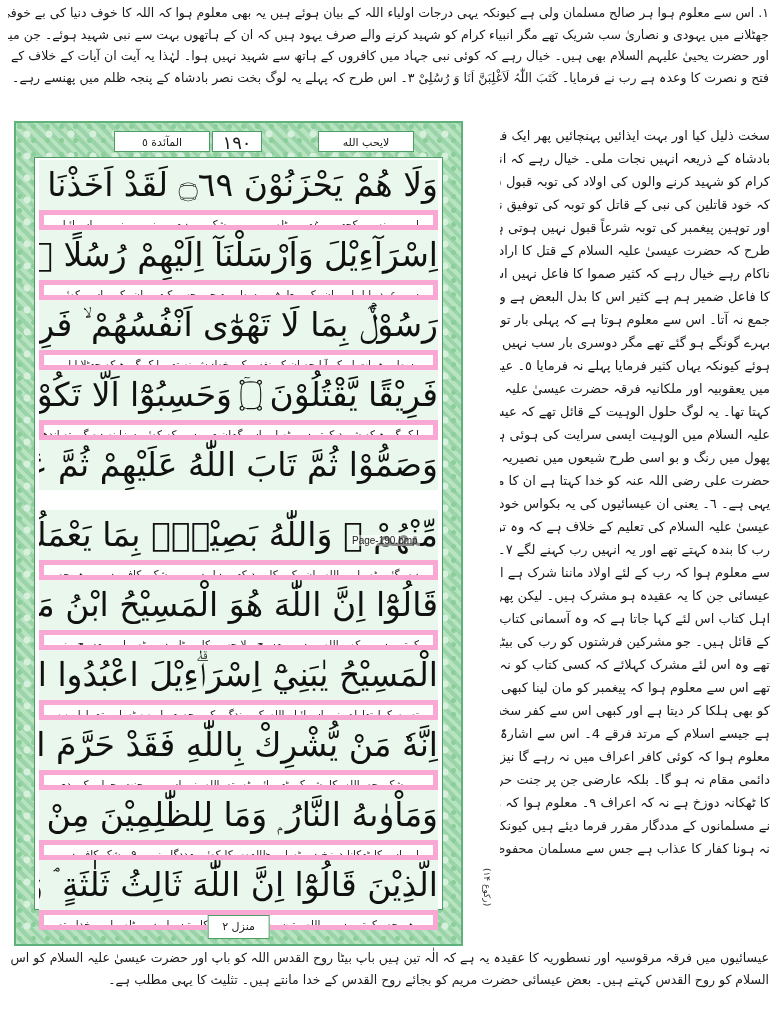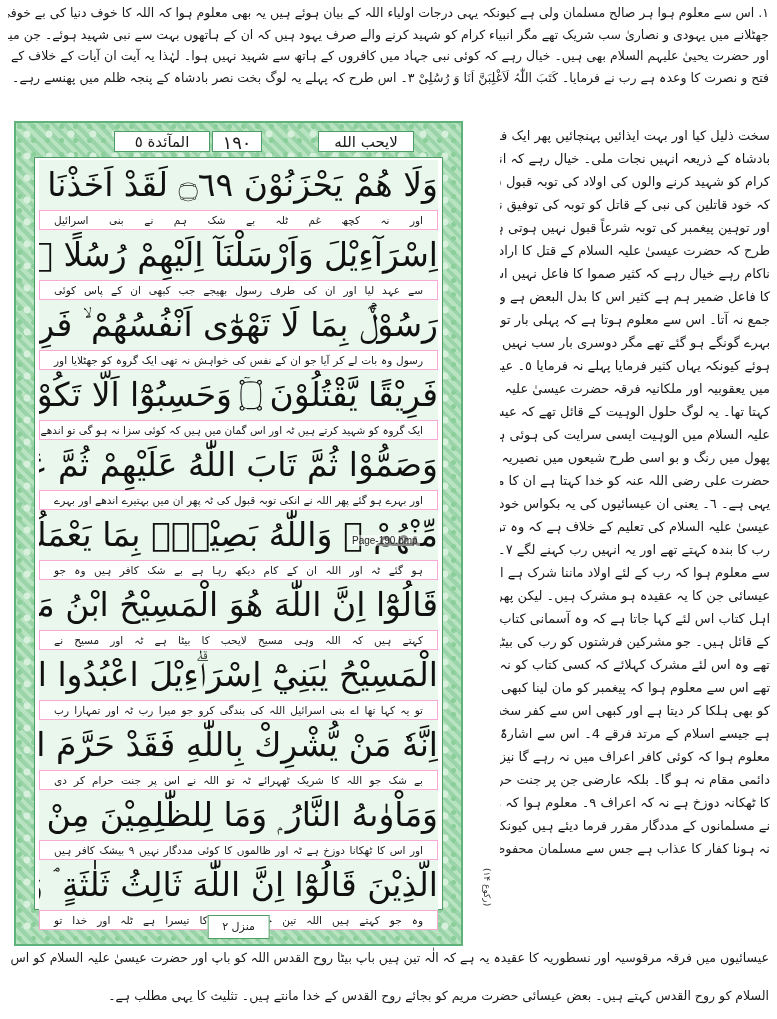--- a/index.html
+++ b/index.html
@@ -21,37 +21,37 @@
       radial-gradient(circle at 50% 50%, #d7f0dc 0 3px, transparent 4px),
       radial-gradient(circle at 25% 25%, #8acf9a 0 2px, transparent 3px),
       repeating-linear-gradient(45deg, #b8e3c1 0 4px, #9bd4a8 4px 8px);
     background-size: 22px 22px, 14px 14px, auto;
   }
   .header-row {
     position: absolute; left: 0; top: 4px; width: 100%; height: 24px;
   }
   .hbox {
     position: absolute; top: 4px; height: 21px; background: #fff; border: 1px solid #4f9d66;
-    font-size: 15px; line-height: 21px; text-align: center; box-sizing: border-box;
+    font-size: 11px; line-height: 21px; text-align: center; box-sizing: border-box;
   }
   .hbox.page-num { font-size: 18px; font-weight: normal; letter-spacing: 1px; }
   .inner {
     position: absolute; left: 18px; top: 34px; right: 18px; bottom: 34px;
     background: #fff; border: 1px solid #4f9d66; box-sizing: border-box;
   }
   .verse-block { position: absolute; left: 4px; right: 4px; }
   .ar {
     direction: rtl; font-family: "DejaVu Serif", serif; font-size: 33px; line-height: 50px;
     text-align: center; white-space: nowrap; overflow: hidden; color: #111;
     background: #eaf7ed;
   }
   .tr {
     direction: rtl; font-size: 10.5px; line-height: 19px; height: 20px; text-align: justify;
     text-align-last: justify; white-space: nowrap; overflow: hidden; padding: 0 14px;
-    background: #fff; border: 1px solid #f9a8d4; box-sizing: border-box;
+    background: #fff; border: 5px solid #f9a8d4; box-sizing: border-box;
   }
   .manzil {
     position: absolute; left: 50%; transform: translateX(-50%); bottom: 5px;
     background: #fff; border: 1px solid #4f9d66; height: 22px; line-height: 22px;
     padding: 0 14px; font-size: 11px;
   }
   .watermark {
     position: absolute; left: 350px; top: 503px; font-size: 10px; font-family: "Liberation Sans", sans-serif;
     color: #222; background: rgba(255,255,255,0.5); padding: 0 2px; margin-top: 32px;
   }
@@ -62,21 +62,21 @@
   .side-notes div { white-space: nowrap; overflow: hidden; }
   .rukoo {
     position: absolute; left: 476px; top: 836px; width: 16px; height: 70px;
     writing-mode: vertical-rl; font-size: 9px; color: #333;
   }
   .bottom-notes {
     position: absolute; left: 0; top: 947px; width: 777px; padding: 0 8px; box-sizing: border-box;
     font-size: 12.5px; line-height: 22px; text-align: justify;
   }
   .bottom-notes div { white-space: nowrap; overflow: hidden; }
-  .bottom-notes div.last { text-align: right; margin-top: 16px; }
+  .bottom-notes div.last { text-align: right; }
 </style>
 </head>
 <body>
 
 <div class="top-notes urdu">
   <div>١. اس سے معلوم ہوا ہر صالح مسلمان ولی ہے کیونکہ یہی درجات اولیاء اللہ کے بیان ہوئے ہیں یہ بھی معلوم ہوا کہ اللہ کا خوف دنیا کی بے خوفی کا ذریعہ ہے ٢.</div>
   <div>جھٹلانے میں یہودی و نصاریٰ سب شریک تھے مگر انبیاء کرام کو شہید کرنے والے صرف یہود ہیں کہ ان کے ہاتھوں بہت سے نبی شہید ہوئے۔ جن میں حضرت زکریا</div>
   <div>اور حضرت یحییٰ علیہم السلام بھی ہیں۔ خیال رہے کہ کوئی نبی جہاد میں کافروں کے ہاتھ سے شہید نہیں ہوا۔ لہٰذا یہ آیت ان آیات کے خلاف کے نہیں جن میں انبیاء کی</div>
   <div>فتح و نصرت کا وعدہ ہے رب نے فرمایا۔ کَتَبَ اللّٰہُ لَاَغْلِبَنَّ اَنَا وَ رُسُلِیْ ٣۔ اس طرح کہ پہلے یہ لوگ بخت نصر بادشاہ کے پنجہ ظلم میں پھنسے رہے۔ جس نے بنی اسرائیل کو</div>
 </div>
@@ -100,21 +100,20 @@
     <div class="verse-block" style="top:142px;">
       <div class="ar">رَسُوْلٌۢ بِمَا لَا تَهْوٰٓى اَنْفُسُهُمْ ۙ فَرِيْقًا كَذَّبُوْا وَ</div>
       <div class="tr urdu">رسول وہ بات لے کر آیا جو ان کے نفس کی خواہش نہ تھی ایک گروہ کو جھٹلایا اور</div>
     </div>
     <div class="verse-block" style="top:212px;">
       <div class="ar">فَرِيْقًا يَّقْتُلُوْنَ ۝ۤ وَحَسِبُوْٓا اَلَّا تَكُوْنَ فِتْنَةٌ فَعَمُوْا</div>
       <div class="tr urdu">ایک گروہ کو شہید کرتے ہیں ٹہ اور اس گمان میں ہیں کہ کوئی سزا نہ ہو گی تو اندھے</div>
     </div>
     <div class="verse-block" style="top:282px;">
       <div class="ar">وَصَمُّوْا ثُمَّ تَابَ اللّٰهُ عَلَيْهِمْ ثُمَّ عَمُوْا وَصَمُّوْا كَثِيْرٌ</div>
-      <div class="tr urdu">اور بہرے ہو گئے پھر اللہ نے انکی توبہ قبول کی ٹہ پھر ان میں بہتیرے اندھے اور بہرے</div>
     </div>
     <div class="verse-block" style="top:352px;">
       <div class="ar">مِّنْهُمْ ۭ وَاللّٰهُ بَصِيْرٌۢ بِمَا يَعْمَلُوْنَ ۝٧١ لَقَدْ كَفَرَ الَّذِيْنَ</div>
       <div class="tr urdu">ہو گئے ٹہ اور اللہ ان کے کام دیکھ رہا ہے بے شک کافر ہیں وہ جو</div>
     </div>
     <div class="verse-block" style="top:422px;">
       <div class="ar">قَالُوْٓا اِنَّ اللّٰهَ هُوَ الْمَسِيْحُ ابْنُ مَرْيَمَ ۭ وَقَالَ</div>
       <div class="tr urdu">کہتے ہیں کہ اللہ وہی مسیح لايحب کا بیٹا ہے ٹہ اور مسیح نے</div>
     </div>
     <div class="verse-block" style="top:492px;">

